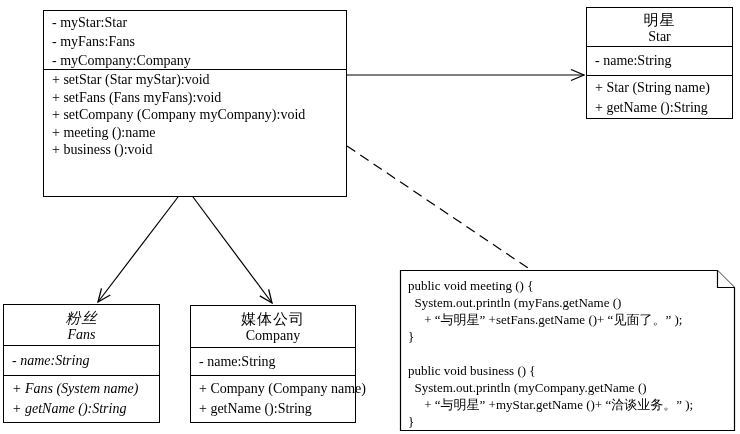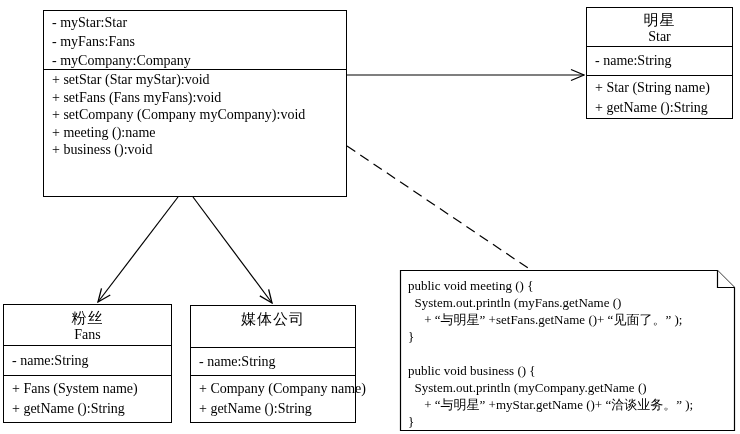--- a/index.html
+++ b/index.html
@@ -60,21 +60,21 @@
 
   
   .cls-star   { left: 586px; top: 7px;   width: 147px; height: 112px; }
   .cls-star .title    { height: 39px; }
   .cls-star .attrs    { height: 29px; padding-top: 4px; }
   .cls-star .attrs .line    { line-height: 19px; }
   .cls-star .methods  { height: 42px; padding-top: 2px; }
   .cls-star .methods .line  { line-height: 19.5px; }
 
   
-  .cls-fans   { left: 3px;   top: 304px; width: 169px; height: 119px; }
+  .cls-fans   { left: 3px;   top: 304px; width: 157px; height: 119px; font-style: italic; }
   .cls-fans .title    { height: 41px; padding-top: 4px; }
   .cls-fans .attrs    { height: 30px; padding-top: 5px; }
   .cls-fans .attrs .line    { line-height: 19px; }
   .cls-fans .methods  { height: 46px; padding-top: 3px; }
   .cls-fans .methods .line  { line-height: 20px; }
 
   
   .cls-company { left: 190px; top: 305px; width: 166px; height: 118px; }
   .cls-company .title   { height: 42px; padding-top: 4px; }
   .cls-company .attrs   { height: 28px; padding-top: 4px; }
@@ -159,20 +159,21 @@
     </div>
     <div class="methods">
       <div class="line">+ Fans (System name)</div>
       <div class="line">+ getName ():String</div>
     </div>
   </div>
 
   <div class="cls cls-company">
     <div class="title">
       <div class="zh">媒体公司</div>
+      <div class="en">Company</div>
     </div>
     <div class="attrs">
       <div class="line">- name:String</div>
     </div>
     <div class="methods">
       <div class="line">+ Company (Company name)</div>
       <div class="line">+ getName ():String</div>
     </div>
   </div>
 

